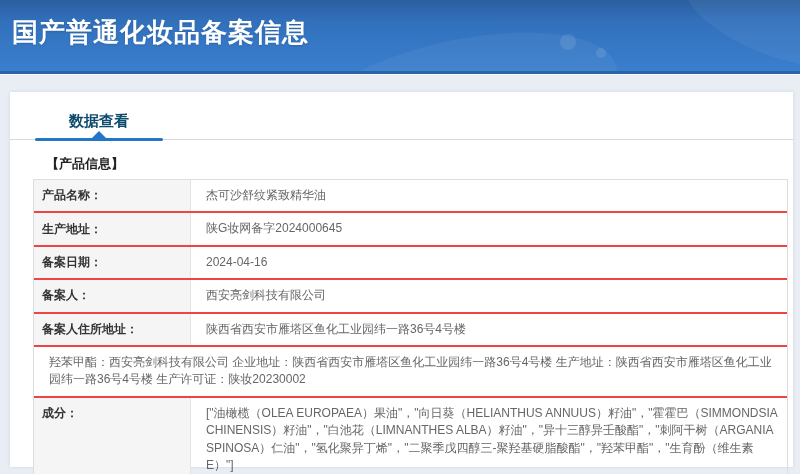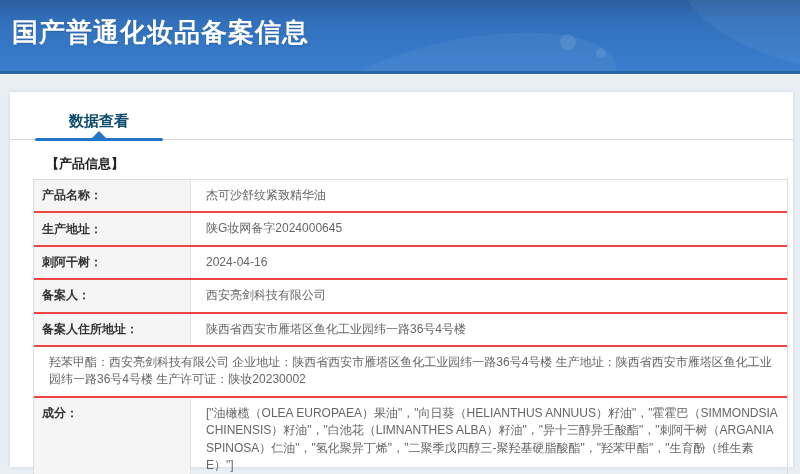--- a/index.html
+++ b/index.html
@@ -140,21 +140,21 @@
   <div class="info-table">
     <div class="row">
       <div class="cell-label">产品名称：</div>
       <div class="cell-value">杰可沙舒纹紧致精华油</div>
     </div>
     <div class="row">
       <div class="cell-label">生产地址：</div>
       <div class="cell-value">陕G妆网备字2024000645</div>
     </div>
     <div class="row">
-      <div class="cell-label">刺阿干树：</div>
+      <div class="cell-label">备案日期：</div>
       <div class="cell-value">2024-04-16</div>
     </div>
     <div class="row">
       <div class="cell-label">备案人：</div>
       <div class="cell-value">西安亮剑科技有限公司</div>
     </div>
     <div class="row">
       <div class="cell-label">备案人住所地址：</div>
       <div class="cell-value">陕西省西安市雁塔区鱼化工业园纬一路36号4号楼</div>
     </div>

